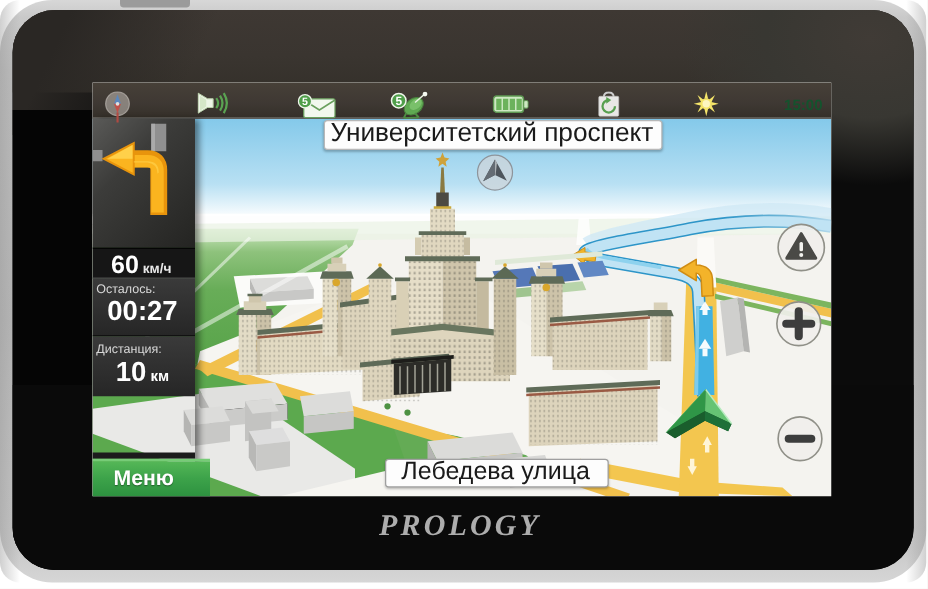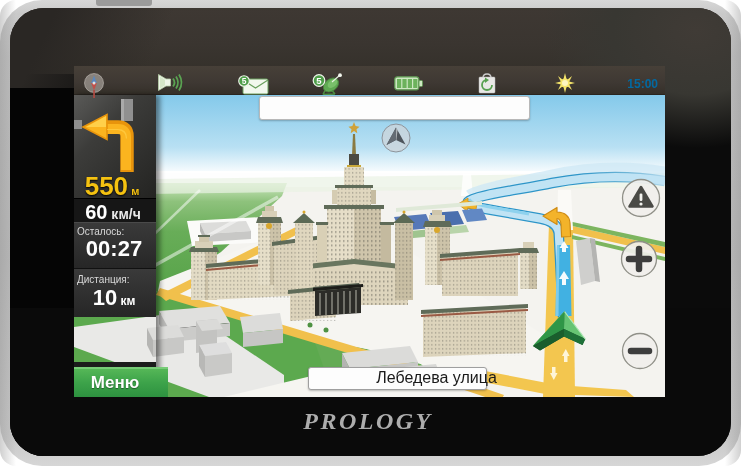--- a/index.html
+++ b/index.html
@@ -326,23 +326,24 @@
         <polygon points="490.5,216.5 511.3,244 490,234" fill="#66c474"></polygon>
         <polygon points="459,251 490,234 490,241.5 466,255.5" fill="#1a5e2d"></polygon>
         <polygon points="511.3,244 490,234 490,241.5 508.5,250" fill="#1e7038"></polygon>
         <path d="M490.5,216.5 L511.3,244" stroke="#b8ecc0" stroke-width="1.2" fill="none"></path>
         <path d="M490.5,216.5 L459,251" stroke="#4ab05c" stroke-width="0.8" fill="none" opacity="0.8"></path>
       </g>
     </svg>
   </div>
 
   <div class="abs" style="left:185px;top:30px;width:269px;height:22px;background:#fdfdfd;border:1px solid #b8b8b8;border-radius:3px;box-shadow:0 1px 2px rgba(0,0,0,0.25);"></div>
+  <div class="abs" style="left:185px;top:30px;width:269px;height:22px;line-height:22px;font-size:21px;color:#1a1a1a;text-align:center;">Университетский проспект</div>
 
   <div class="abs" style="left:234px;top:301px;width:177px;height:21px;background:#fdfdfd;border:1px solid #9f9f9f;border-radius:3px;box-shadow:0 1px 2px rgba(0,0,0,0.25);"></div>
-  <div class="abs" style="left:234px;top:301px;width:177px;height:21px;line-height:21px;font-size:16px;color:#1a1a1a;text-align:center;padding-left:40px;">Лебедева улица</div>
+  <div class="abs" style="left:234px;top:301px;width:177px;height:21px;line-height:21px;font-size:20px;color:#1a1a1a;text-align:center;">Лебедева улица</div>
 
   <div class="abs" style="left:307px;top:57px;width:30px;height:30px;">
     <svg width="30" height="30">
         <circle cx="15" cy="15" r="14" fill="rgba(205,212,218,0.75)" stroke="#8d949b" stroke-width="1"></circle>
     <path d="M15,4.5 L24.5,21.5 L15,17 L5.5,22 Z" fill="#4e555c"></path>
         <path d="M15,4.5 L15,17 L5.5,22 Z" fill="#646c74"></path>
         <path d="M15,4.5 L16.5,7.5 L15.5,17 L15,17 Z" fill="#e8ecef" opacity="0.6"></path>
       </svg>
   </div>
 
@@ -380,25 +381,24 @@
 
         <rect x="0" y="25" width="8" height="9" fill="#8f8f8f"></rect>
 
         <path d="M53,77 L53,41 Q53,32 44,32 L31,32" fill="none" stroke="#e8940c" stroke-width="13.5"></path>
         <path d="M52,75 L52,42 Q52,34 44,34 L32,34" fill="none" stroke="#fbb41f" stroke-width="10"></path>
         <path d="M33,19.5 L33,44.5 L9,32 Z" fill="#fbb41f" stroke="#e8940c" stroke-width="1.6"></path>
         <path d="M32,21 L32,32 L12,32 Z" fill="#ffd04a"></path>
         <path d="M52,44 Q52,36 44,35 L33,35 L33,34 L44,34 Q53,34 53,43 Z" fill="#ffd04a" opacity="0.7"></path>
       </svg>
       
-      <div class="abs" style="left:0;top:76px;width:76px;text-align:center;font-size:26px;font-weight:bold;color:#f5c211;text-shadow:0 1px 2px #000;">550<span style="font-size:11px;font-weight:bold;"> м</span></div>
     </div>
 
     <div class="abs" style="left:0;top:103px;width:82px;height:24px;background:#161616;border-top:1px solid #000;">
-      <div class="abs" style="left:0;top:2px;width:78px;text-align:center;font-size:20px;font-weight:bold;color:#fff;">60<span style="font-size:14px;font-weight:bold;color:#e8e8e8;"> км/ч</span></div>
+      <div class="abs" style="left:0;top:2px;width:78px;text-align:center;font-size:20px;font-weight:bold;color:#fff;">60<span style="font-size:11px;font-weight:bold;color:#e8e8e8;"> км/ч</span></div>
     </div>
 
     <div class="abs" style="left:0;top:127px;width:82px;height:46px;background:linear-gradient(180deg,#3a3a3a,#262626);border-top:1px solid #4a4a4a;">
       <div class="abs" style="left:3px;top:3px;font-size:10px;color:#d8d8d8;">Осталось:</div>
       <div class="abs" style="left:0;top:13px;width:80px;text-align:center;font-size:22px;font-weight:bold;color:#fff;">00:27</div>
     </div>
 
     <div class="abs" style="left:0;top:173px;width:82px;height:48px;background:linear-gradient(180deg,#3a3a3a,#262626);border-top:1px solid #111;">
       <div class="abs" style="left:3px;top:5px;font-size:10px;color:#d8d8d8;">Дистанция:</div>
       <div class="abs" style="left:0;top:16px;width:80px;text-align:center;font-size:22px;font-weight:bold;color:#fff;">10<span style="font-size:12px;font-weight:bold;"> км</span></div>
@@ -486,16 +486,16 @@
           <polygon points="20,10 14,8.5 14,11.5"></polygon>
     <polygon points="3,3 8,7 6,9"></polygon>
           <polygon points="17,3 12,7 14,9"></polygon>
           <polygon points="3,17 8,13 6,11"></polygon>
           <polygon points="17,17 12,13 14,11"></polygon>
         </g>
     <circle cx="10" cy="10" r="3" fill="#fdf6c0"></circle>
       </svg>
   </div>
 
-  <div class="abs" style="left:534px;top:11px;width:50px;text-align:right;font-size:12px;font-weight:bold;color:#0369a1;">15:00</div>
+  <div class="abs" style="left:534px;top:11px;width:50px;text-align:right;font-size:12px;font-weight:bold;color:#14532d;">15:00</div>
 </div>
 
 <div class="abs" style="left:268px;top:408px;width:200px;height:30px;color:#adadad;font-family:'Liberation Serif',serif;font-style:italic;font-weight:bold;font-size:24px;letter-spacing:2.5px;text-align:center;">PROLOGY</div>
 
 </body></html>

